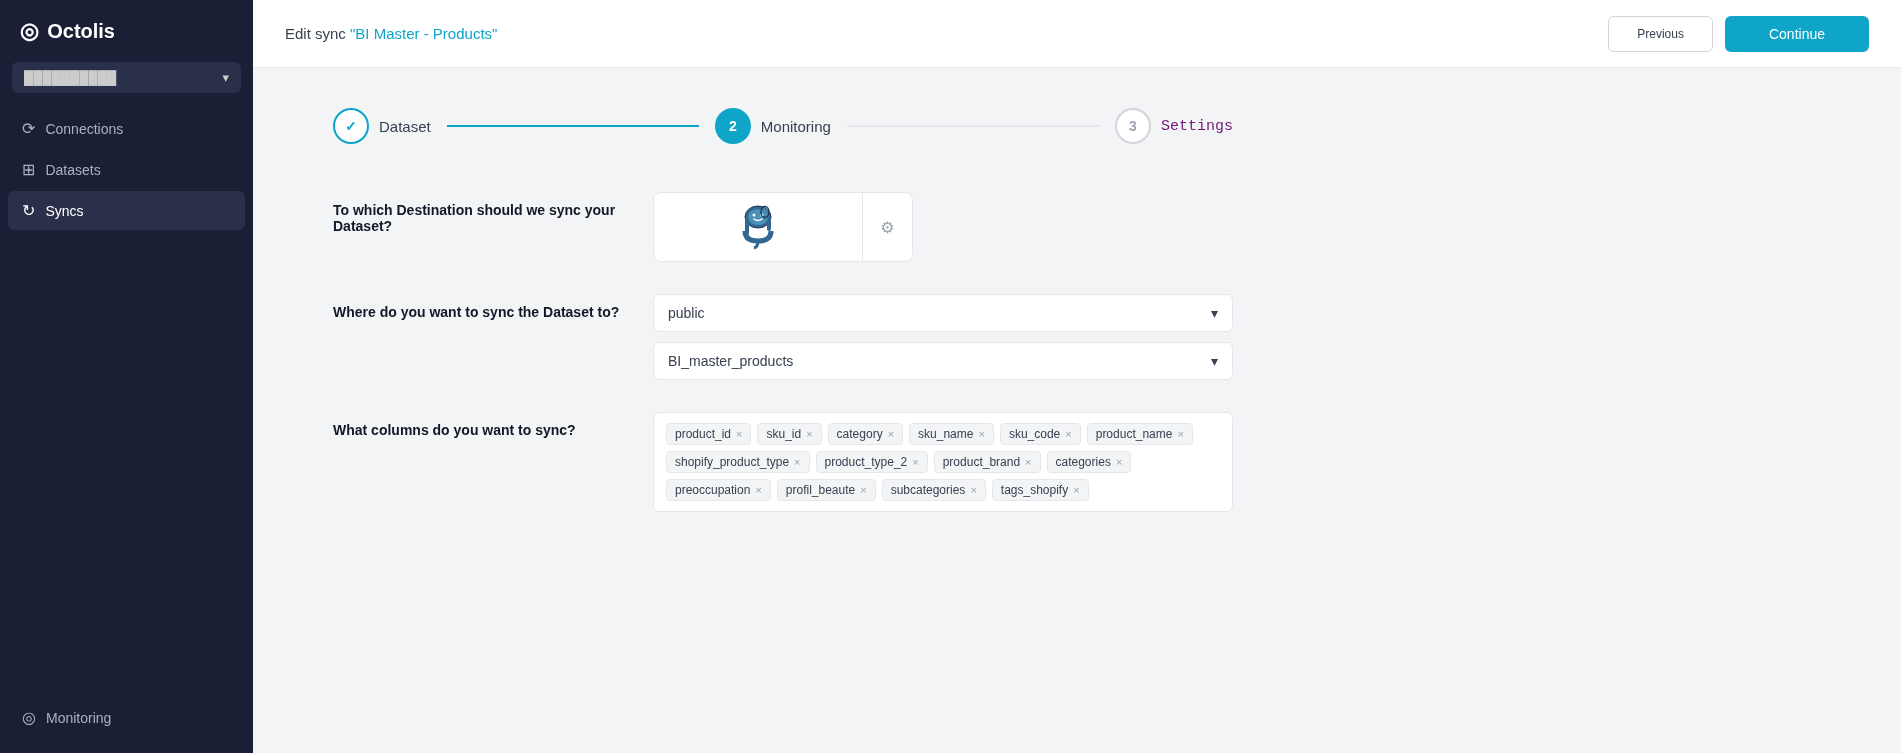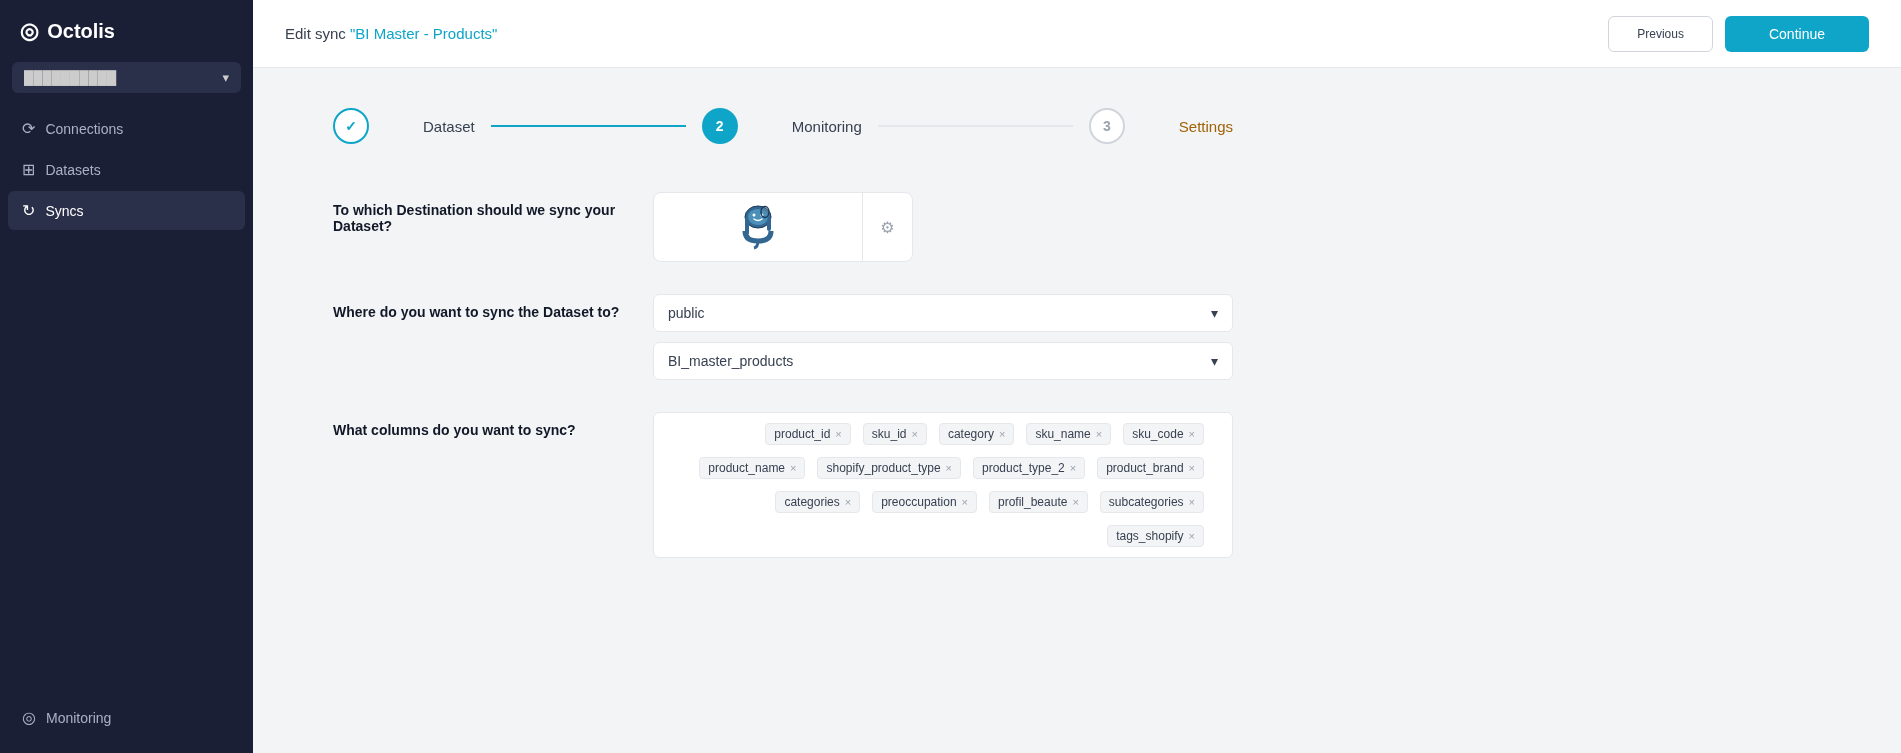--- a/index.html
+++ b/index.html
@@ -156,23 +156,22 @@
       color: #fff;
     }
     .step-circle.inactive {
       border: 2px solid #d1d5db;
       color: #9ca3af;
       background: #fff;
     }
     .step-label {
       font-size: 15px;
       color: #374151;
-      margin-left: 44px;
-    }
-    .step-label.inactive { color: #a16207; }
+    }
+    .step-label.inactive { color: #701a75; font-family: Liberation Mono, monospace; }
     .step-line {
       flex: 1;
       height: 2px;
       background: #0ea5c8;
       margin: 0 16px;
     }
     .step-line.inactive {
       background: #e5e7eb;
     }
 
@@ -247,25 +246,24 @@
       margin-bottom: 10px;
       gap: 16px;
     }
     .select-dropdown:last-child { margin-bottom: 0; text-align: right; }
 
     
     .tags-container {
       background: #fff;
       border: 1px solid #e5e7eb;
       border-radius: 6px;
-      padding: 10px 28px;
+      padding: 10px 12px;
       display: flex;
       flex-wrap: wrap;
-      gap: 12px;
-      justify-content: flex-end;
+      gap: 6px;
     }
     .tag {
       display: inline-flex;
       align-items: center;
       gap: 5px;
       background: #f3f4f6;
       border: 1px solid #e5e7eb;
       border-radius: 4px;
       padding: 3px 8px;
       font-size: 12px;

